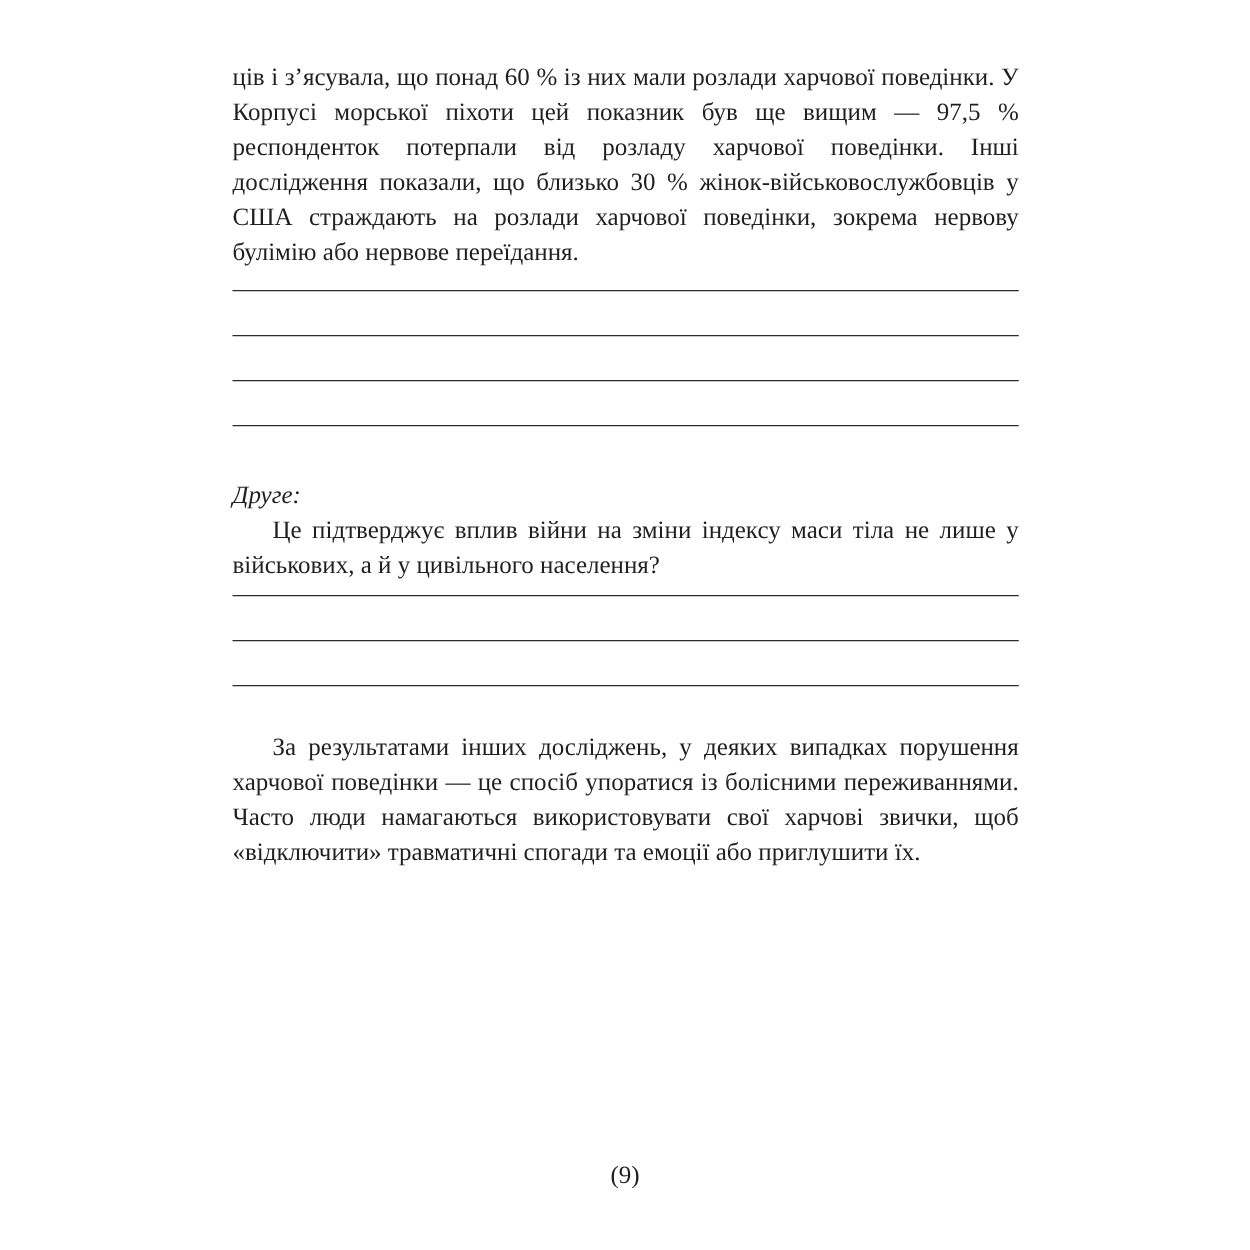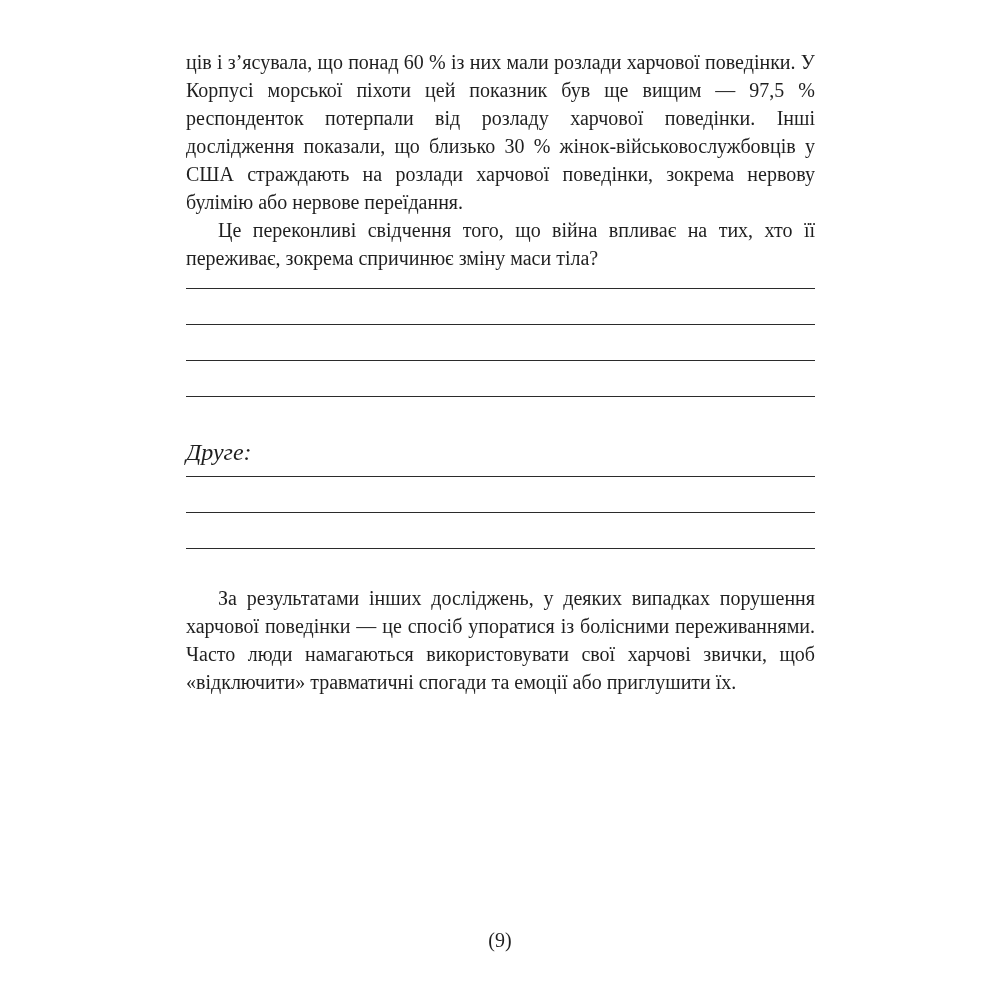--- a/index.html
+++ b/index.html
@@ -40,21 +40,21 @@
   .write-lines.group-b {
     margin-top: 10px;
   }
   .wline {
     height: 35px;
     border-top: 1.5px solid #2b2b2b;
   }
   .section-heading {
     font-style: italic;
     margin: 0;
-    font-size: 24px;
+    font-size: 20px;
     line-height: 28px;
     text-align: left;
   }
   .section-heading.second {
     margin-top: 6px;
   }
   .section-heading.third {
     margin-top: 14px;
   }
   .page-number {
@@ -70,32 +70,32 @@
   }
 </style>
 </head>
 <body>
 
 <div class="page">
   <div class="content">
 
     <p class="para">ців і з’ясувала, що понад 60 % із них мали розлади харчової поведінки. У Корпусі морської піхоти цей показник був ще вищим — 97,5 % респонденток потерпали від розладу харчової поведінки. Інші дослідження показали, що близько 30 % жінок-військовослужбовців у США страждають на розлади харчової поведінки, зокрема нервову булімію або нервове переїдання.</p>
 
-    <p class="para indent">Це переконливі свідчення того, що війна впливає на тих, хто її переживає, зокрема спричинює зміну маси тіла?</p>
 
     <div class="write-lines group-a">
       <div class="wline"></div>
       <div class="wline"></div>
       <div class="wline"></div>
       <div class="wline"></div>
     </div>
 
     <p class="section-heading second">Друге:</p>
 
 
+    <p class="para indent">Це підтверджує вплив війни на зміни індексу маси тіла не лише у військових, а й у цивільного населення?</p>
 
     <div class="write-lines group-b">
       <div class="wline"></div>
       <div class="wline"></div>
       <div class="wline"></div>
     </div>
 
 
     <p class="para indent">За результатами інших досліджень, у деяких випадках порушення харчової поведінки — це спосіб упоратися із болісними переживаннями. Часто люди намагаються використовувати свої харчові звички, щоб «відключити» травматичні спогади та емоції або приглушити їх.</p>
 

